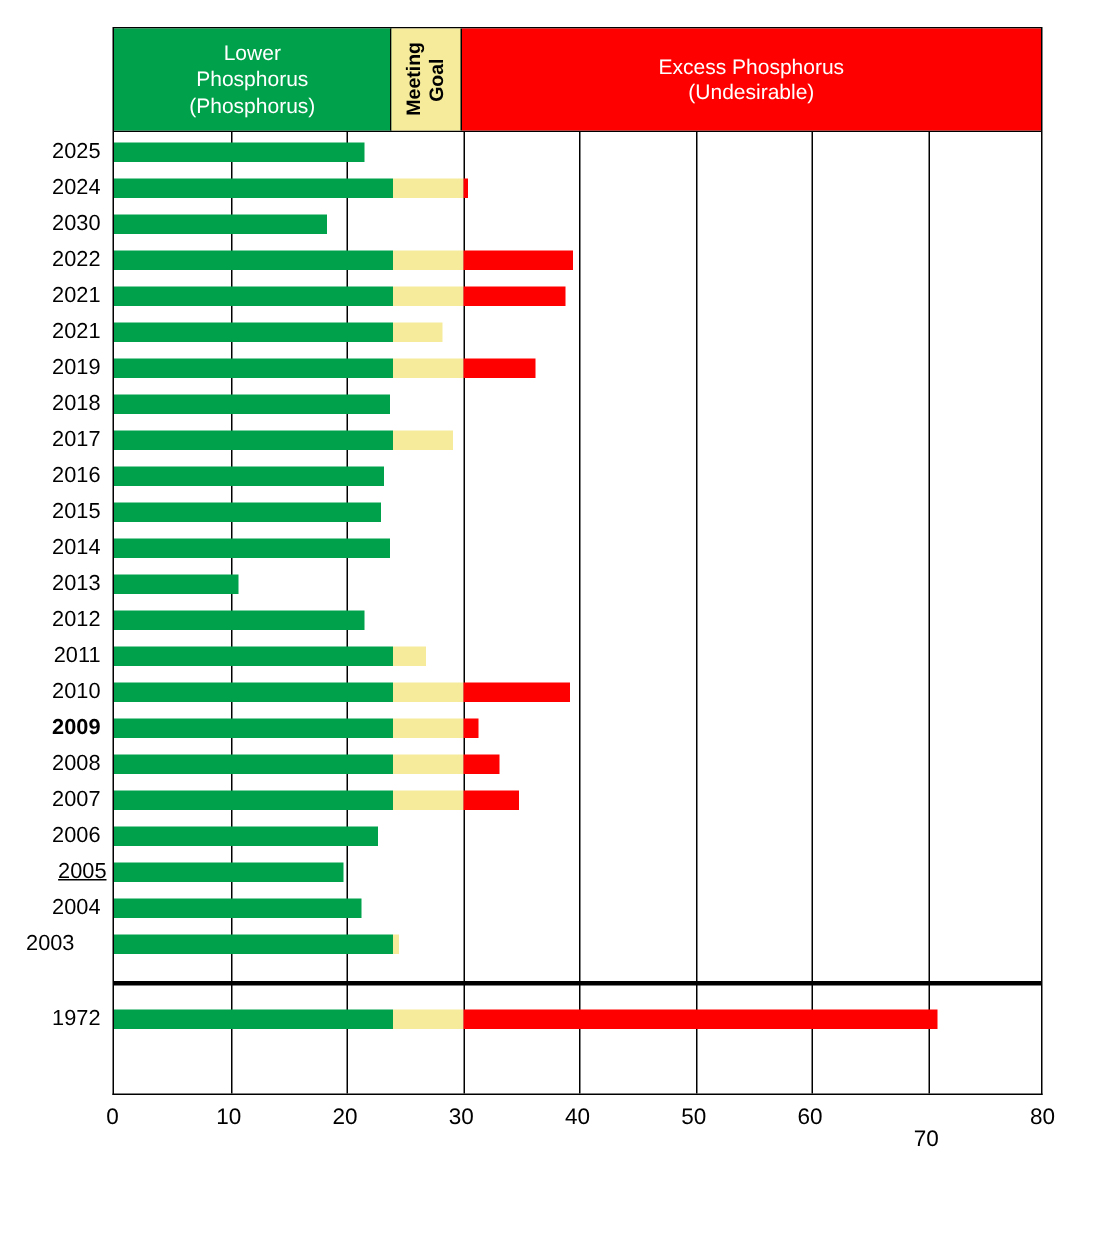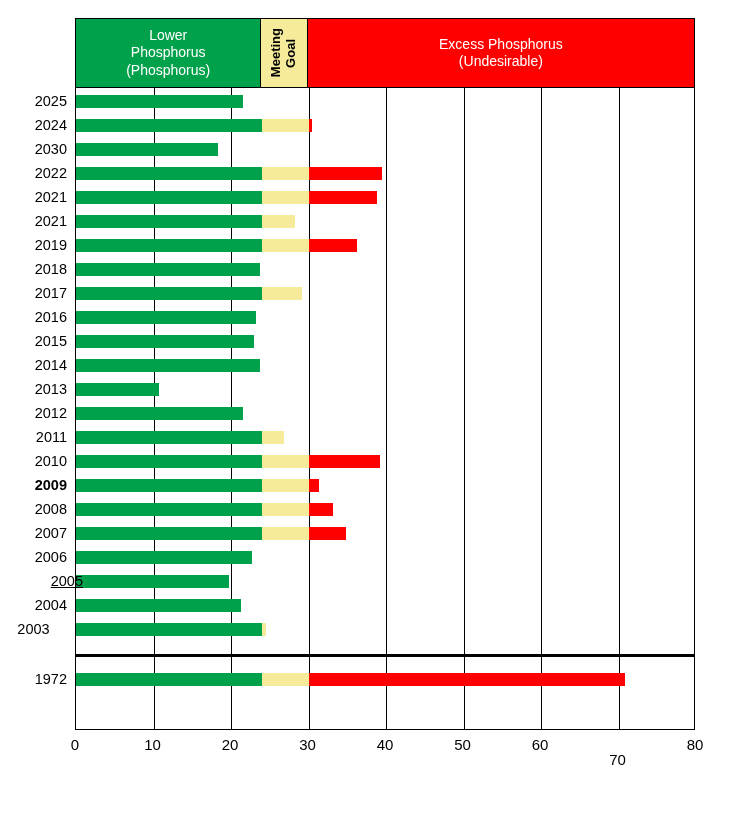--- a/index.html
+++ b/index.html
@@ -331,21 +331,21 @@
       <div class="ylabel" style="top: 333px; left: 0px; width: 67px;">2015</div>
       <div class="ylabel" style="top: 357px; left: 0px; width: 67px;">2014</div>
       <div class="ylabel" style="top: 381px; left: 0px; width: 67px;">2013</div>
       <div class="ylabel" style="top: 405px; left: 0px; width: 67px;">2012</div>
       <div class="ylabel" style="top: 429px; left: 0px; width: 67px;">2011</div>
       <div class="ylabel" style="top: 453px; left: 0px; width: 67px;">2010</div>
       <div class="ylabel" style="top: 477px; left: 0px; width: 67px; font-weight: bold;">2009</div>
       <div class="ylabel" style="top: 501px; left: 0px; width: 67px;">2008</div>
       <div class="ylabel" style="top: 525px; left: 0px; width: 67px;">2007</div>
       <div class="ylabel" style="top: 549px; left: 0px; width: 67px;">2006</div>
-      <div class="ylabel" style="top: 573px; left: 16px; width: 67px; text-decoration: underline;">2005</div>
+      <div class="ylabel" style="top: 573px; left: 4px; width: 67px; text-decoration: underline;">2005</div>
       <div class="ylabel" style="top: 597px; left: 0px; width: 67px;">2004</div>
       <div class="ylabel" style="top: 621px; left: 0px; width: 67px; text-align: center;">2003</div>
       <div class="ylabel" style="top: 671px; left: 0px; width: 67px;">1972</div>
     </div>
 
   <div id="xticks">
       <div class="tick" style="left: 55px; top: 736px;">0</div>
       <div class="tick" style="left: 132.5px; top: 736px;">10</div>
       <div class="tick" style="left: 210px; top: 736px;">20</div>
       <div class="tick" style="left: 287.5px; top: 736px;">30</div>

